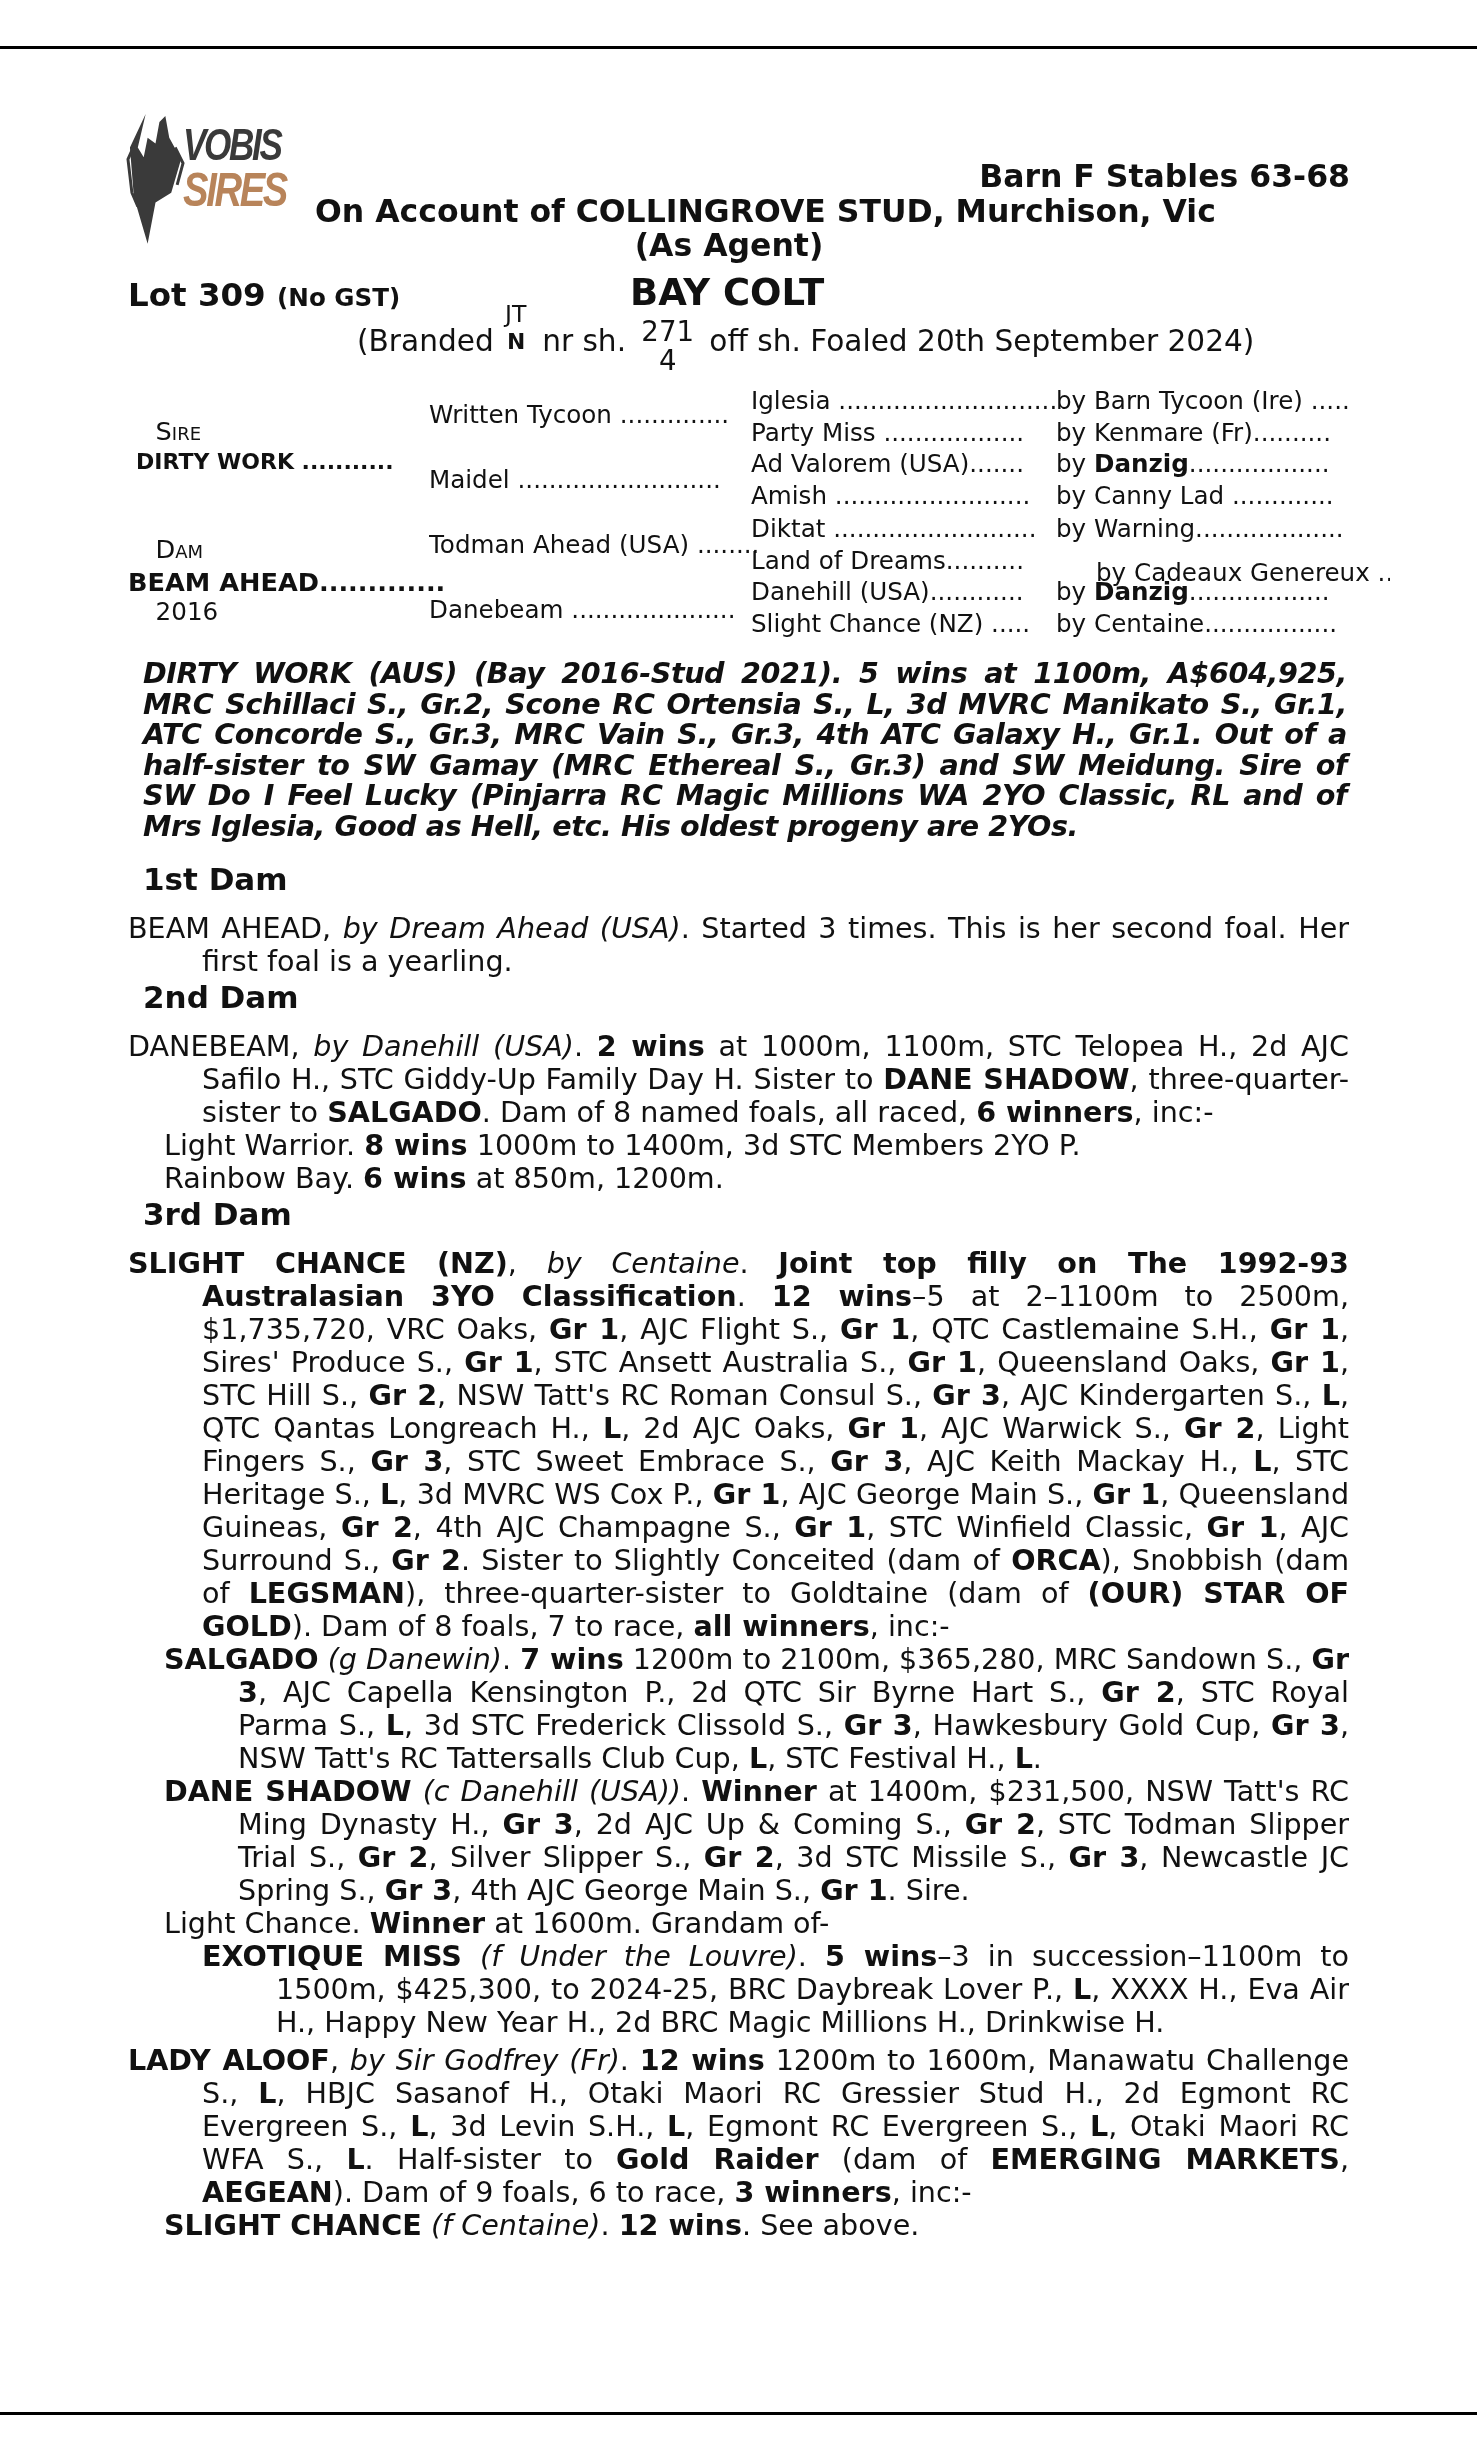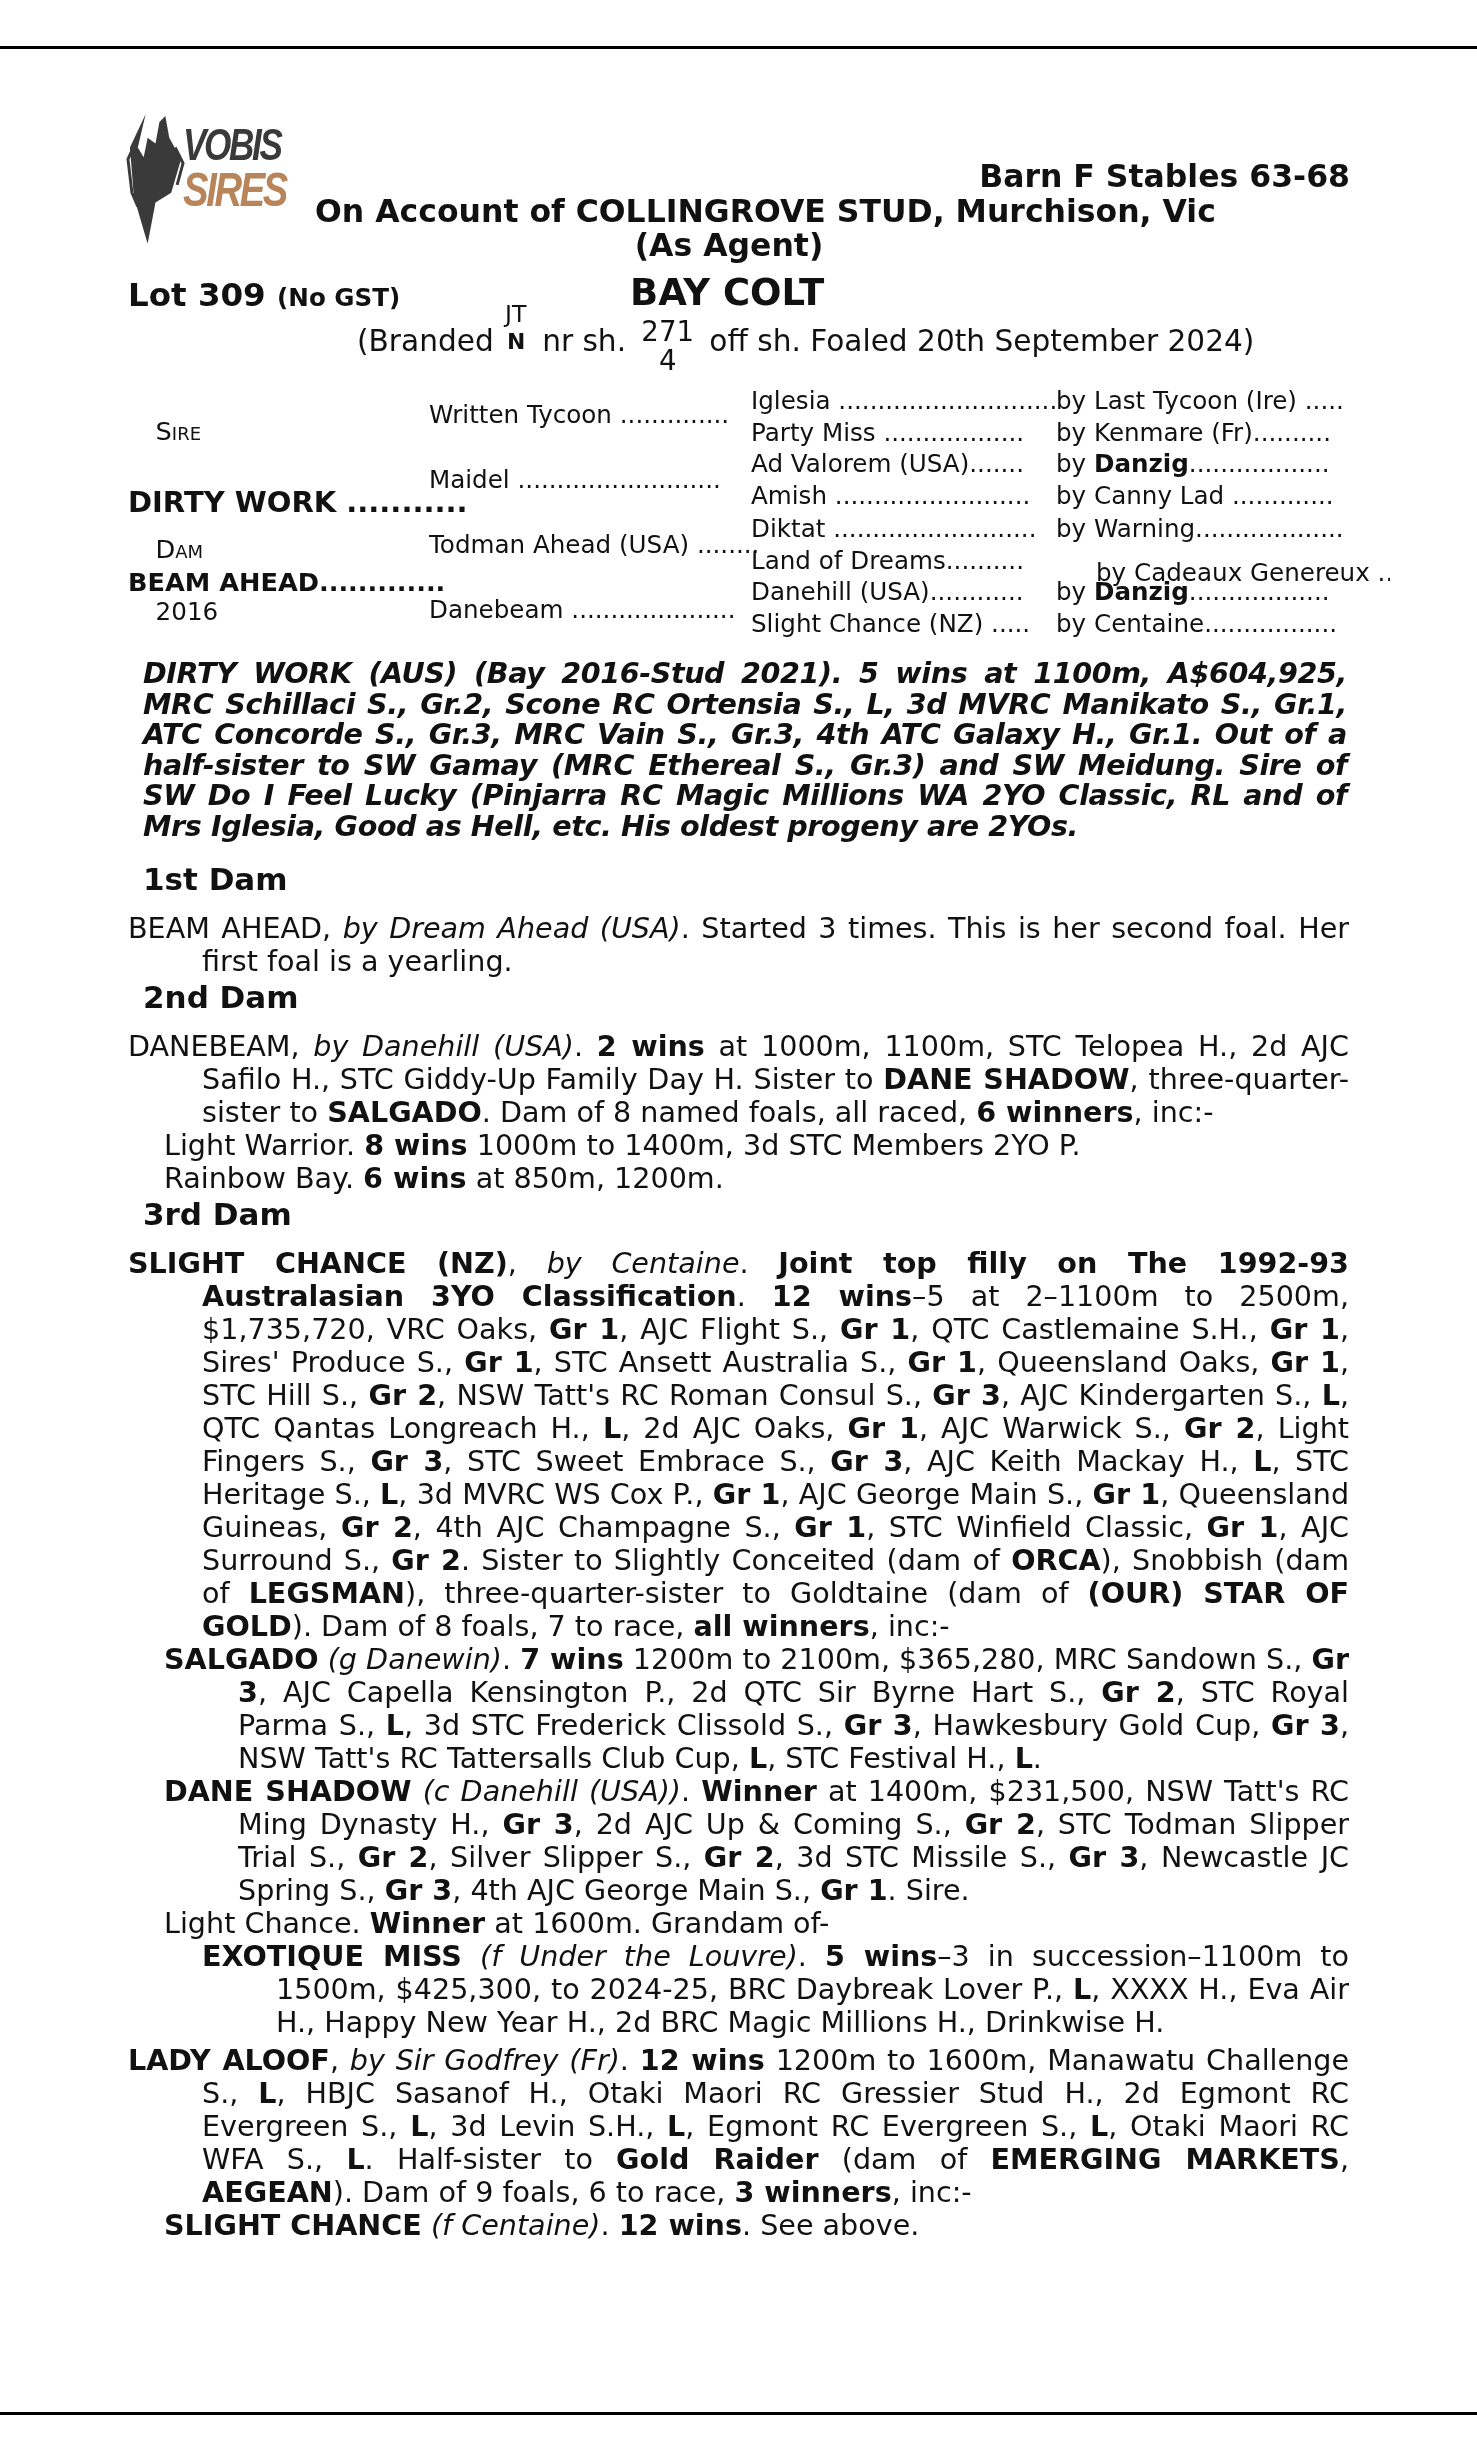--- a/index.html
+++ b/index.html
@@ -84,41 +84,41 @@
   <span>nr sh.</span>
   <span class="frac">
     <span>271</span>
     <span>4</span>
   </span>
   <span>off sh. Foaled 20th September 2024)</span>
 </div>
 
 <div class="ped">
   <div class="cell lbl" style="left:27.6px; top:29.6px;">Sire</div>
-  <div class="cell b" style="left:0; top:63px; font-size:29px;margin-top:36px;">DIRTY WORK ...........</div>
+  <div class="cell b" style="left:8px; top:63px; font-size:22px;">DIRTY WORK ...........</div>
   <div class="cell lbl" style="left:27.6px; top:148px;">Dam</div>
   <div class="cell b" style="left:0; top:181px; font-size:25.6px;">BEAM AHEAD.............</div>
   <div class="cell" style="left:27.6px; top:211px;">2016</div>
 
   <div class="cell" style="left:301px; top:13.8px; width:433px;">Written Tycoon ..............</div>
   <div class="cell" style="left:301px; top:79px; width:433px;">Maidel ..........................</div>
   <div class="cell" style="left:301px; top:144px; width:433px;">Todman Ahead (USA) ........</div>
   <div class="cell" style="left:301px; top:209px; width:433px;">Danebeam .....................</div>
 
   <div class="cell" style="left:623px; top:0px; width:307px;">Iglesia ............................</div>
   <div class="cell" style="left:623px; top:31.5px; width:307px;">Party Miss ..................</div>
   <div class="cell" style="left:623px; top:63px; width:307px;">Ad Valorem (USA).......</div>
   <div class="cell" style="left:623px; top:95px; width:307px;">Amish .........................</div>
   <div class="cell" style="left:623px; top:128px; width:307px;">Diktat ..........................</div>
   <div class="cell" style="left:623px; top:160px; width:307px;">Land of Dreams..........</div>
   <div class="cell" style="left:623px; top:191px; width:307px;">Danehill (USA)............</div>
   <div class="cell" style="left:623px; top:223px; width:307px;">Slight Chance (NZ) .....</div>
 
   <div id="gen4">
-      <div class="cell" style="left: 928px; top: 0px; width: 294px;"><span>by Last Tycoon (Ire) .....</span></div>
+      <div class="cell" style="left: 928px; top: 0px; width: 294px;"><span>by Barn Tycoon (Ire) .....</span></div>
       <div class="cell" style="left: 928px; top: 31.5px; width: 294px;"><span>by Kenmare (Fr)..........</span></div>
       <div class="cell" style="left: 928px; top: 63px; width: 294px;"><span>by </span><span class="b">Danzig</span><span>..................</span></div>
       <div class="cell" style="left: 928px; top: 95px; width: 294px;"><span>by Canny Lad .............</span></div>
       <div class="cell" style="left: 928px; top: 128px; width: 294px;"><span>by Warning...................</span></div>
       <div class="cell" style="left: 928px; top: 172px; width: 294px; margin-left: 40px;"><span>by Cadeaux Genereux ..</span></div>
       <div class="cell" style="left: 928px; top: 191px; width: 294px;"><span>by </span><span class="b">Danzig</span><span>..................</span></div>
       <div class="cell" style="left: 928px; top: 223px; width: 294px;"><span>by Centaine.................</span></div>
     </div>
 </div>
 

